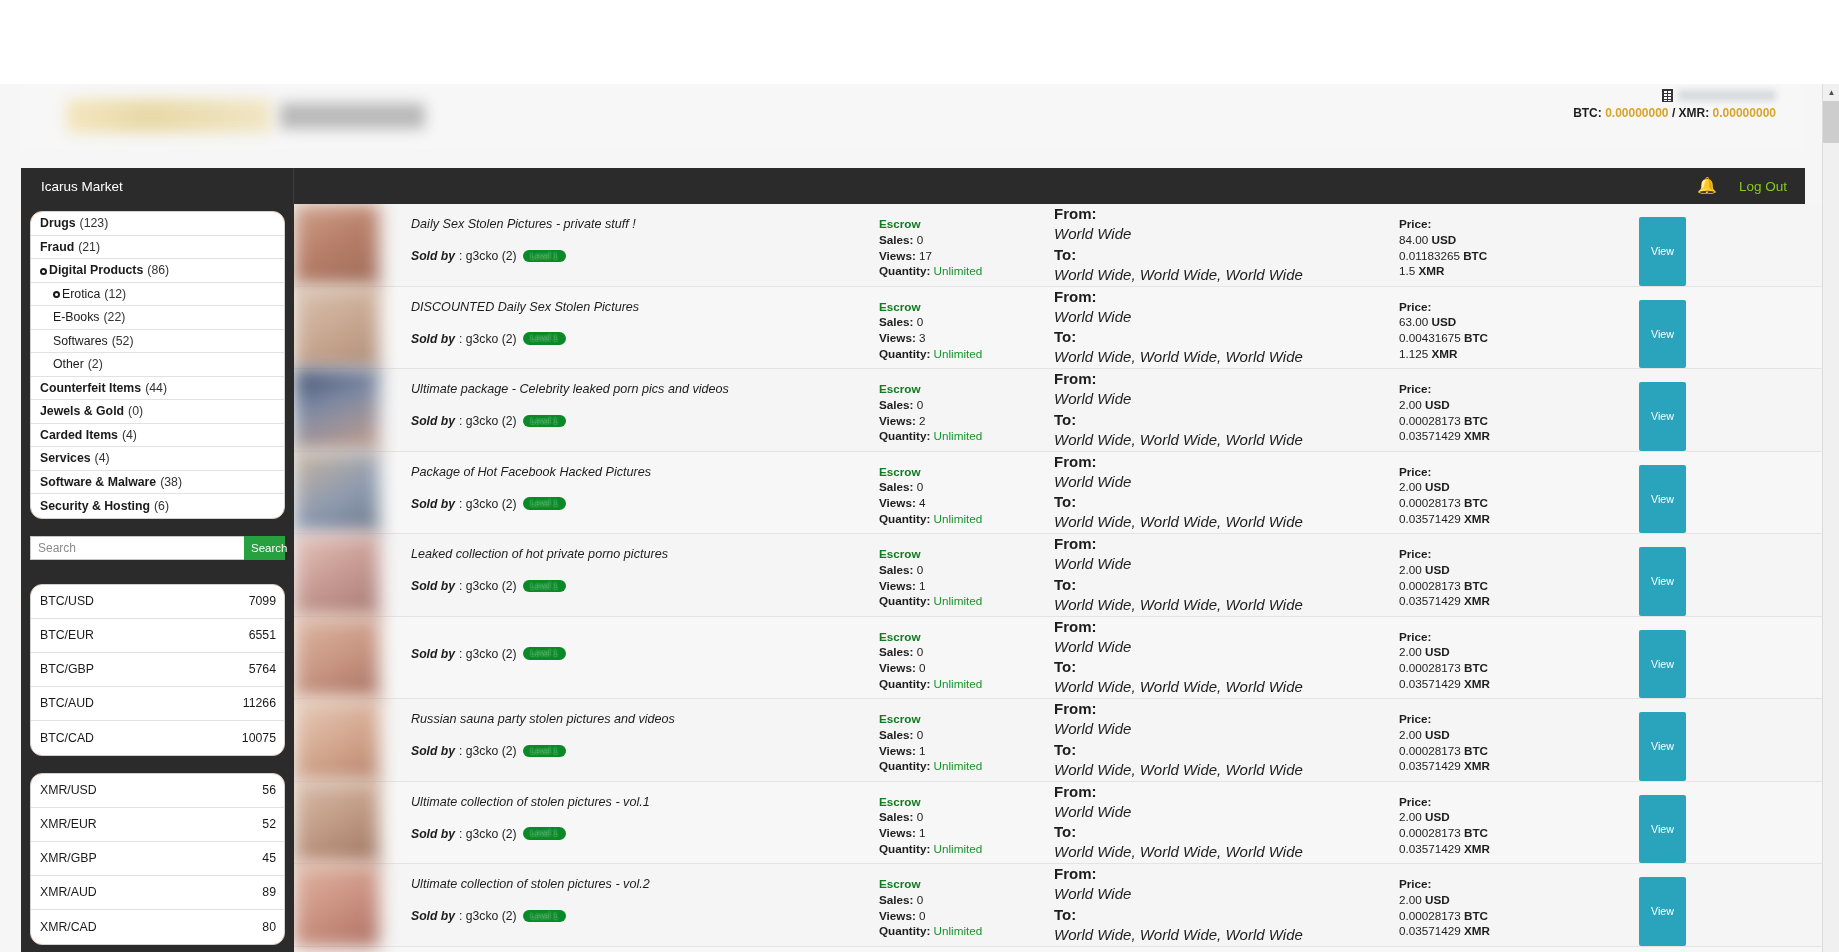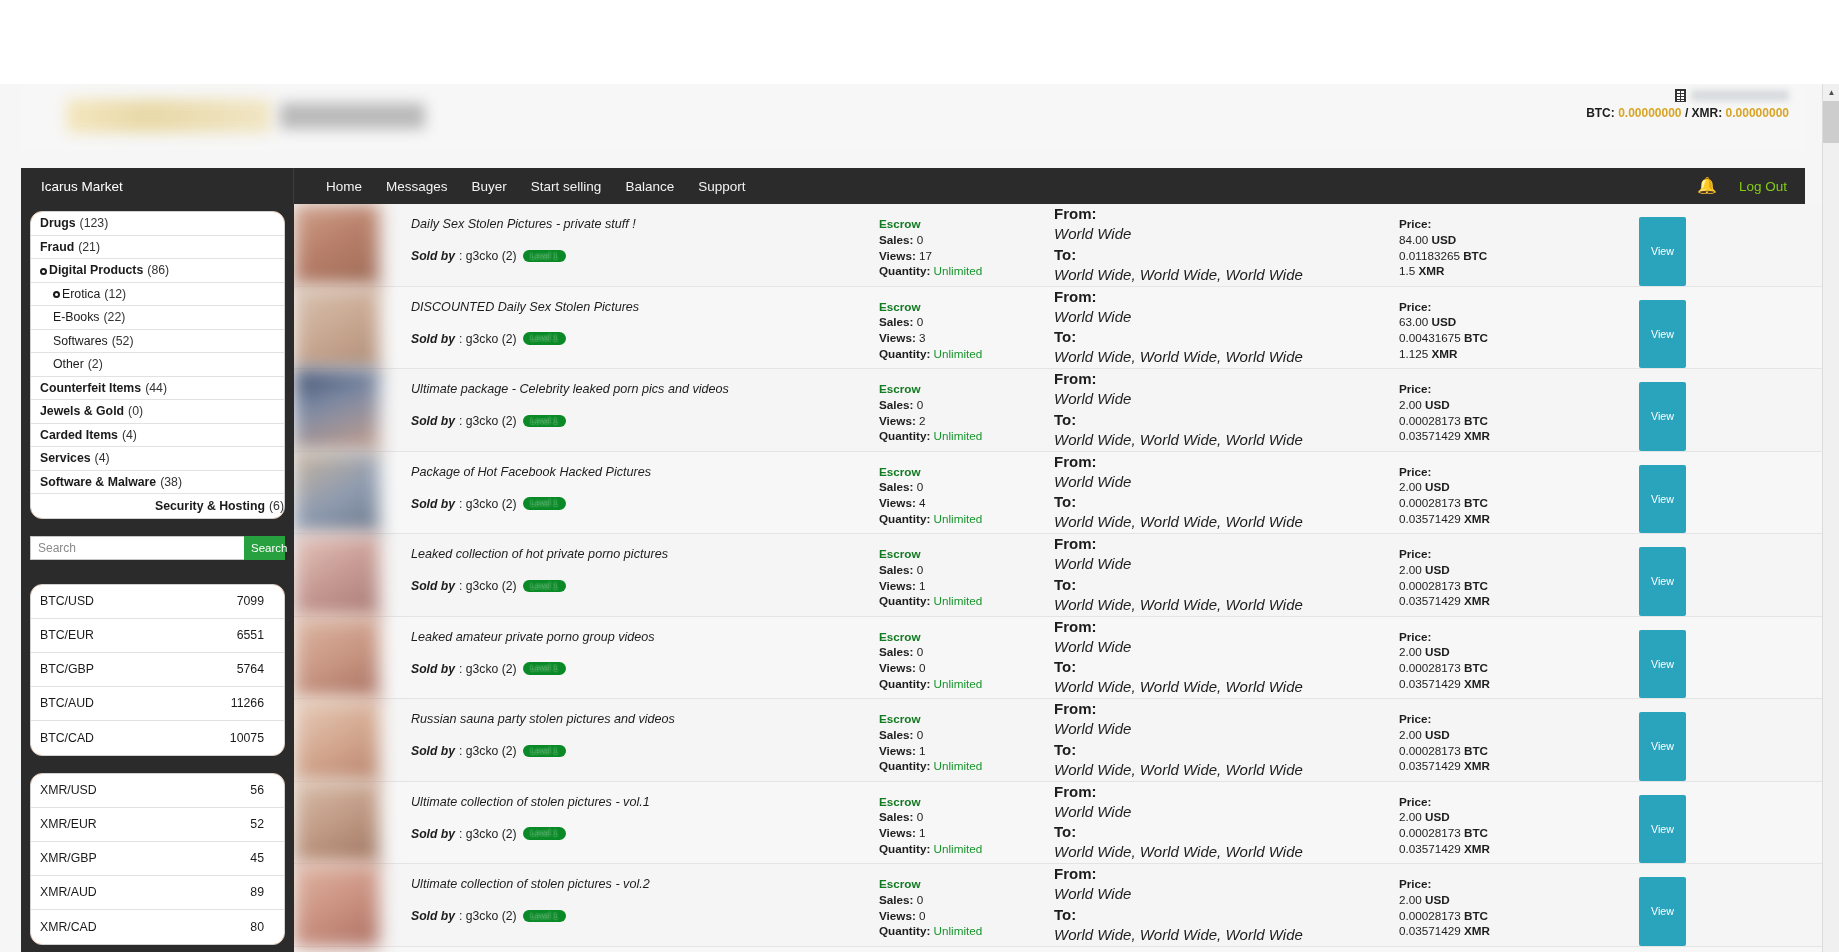--- a/index.html
+++ b/index.html
@@ -62,21 +62,21 @@
     width: 205px; height: 34px;
     background: linear-gradient(100deg,#f4e7c0 0%, #e8d9a8 40%, #f1e6c6 100%);
     border-radius: 4px;
   }
   .logo-part-b {
     width: 145px; height: 26px; margin-left: 9px;
     background: #b9b9b9;
     border-radius: 3px;
   }
   .user-area {
-    position: absolute; right: 16px; top: 2px;
+    position: absolute; right: 29px; top: 2px;
     text-align: center;
     font-size: 11.5px;
   }
   .user-line { display: flex; align-items: center; justify-content: flex-end; height: 18px; }
   .user-icon {
     display: inline-block; width: 11px; height: 13px;
     margin-right: 5px;
     background:
       linear-gradient(#333 1px, transparent 1px) 0 0/100% 3px,
       linear-gradient(90deg,#333 1px, transparent 1px) 0 0/4px 100%;
@@ -136,21 +136,21 @@
     height: 23.5px;
     display: flex; align-items: center;
     padding-left: 9px;
     font-size: 12.3px;
     color: #1a1a1a;
     border-bottom: 1px solid #e2e2e2;
     background: #ffffff;
     cursor: pointer;
     white-space: nowrap;
   }
-  .cat-row:last-child { border-bottom: none; justify-content: flex-end; }
+  .cat-row:last-child { border-bottom: none; }
   .cat-row.sub { padding-left: 22px; }
   .cat-name { font-weight: bold; }
   .cat-row.sub .cat-name { font-weight: normal; }
   .cat-count { font-weight: normal; color: #333; margin-left: 4px; }
   .gear-mark {
     display: inline-block;
     width: 7px; height: 7px;
     border-radius: 50%;
     border: 2px solid #1a1a1a;
     margin-right: 2px;
@@ -182,21 +182,21 @@
     cursor: pointer;
     font-family: "Liberation Sans", sans-serif;
   }
   
   .rates { margin: 24px 9px 0 9px; }
   .rates.second { margin-top: 17px; }
   .rate-row {
     height: 34px;
     display: flex; align-items: center;
     justify-content: space-between;
-    padding: 0 20px 0 9px;
+    padding: 0 8px 0 9px;
     font-size: 12.3px;
     color: #1a1a1a;
     background: #ffffff;
     border-bottom: 1px solid #e2e2e2;
   }
   .rate-row:last-child { border-bottom: none; }
   .rate-val { font-variant-numeric: tabular-nums; }
   
   .listings {
     position: absolute; left: 294px; top: 120px;
@@ -320,28 +320,20 @@
           <span class="bal-amt">0.00000000</span>
           <span class="bal-lbl">/</span>
           <span class="bal-lbl">XMR:</span>
           <span class="bal-amt">0.00000000</span>
         </div>
       </div>
     </div>
 
     <div class="navbar">
       <div class="brand">Icarus Market</div>
-      <div class="nav-links">
-        <a class="nav-link">Home</a>
-        <a class="nav-link">Messages</a>
-        <a class="nav-link">Buyer</a>
-        <a class="nav-link">Start selling</a>
-        <a class="nav-link">Balance</a>
-        <a class="nav-link">Support</a>
-      </div>
       <div class="nav-right">
         <span class="bell-icon">🔔</span>
         <a class="logout-link">Log Out</a>
       </div>
     </div>
 
     <div class="sidebar">
       <div class="panel" id="cat-panel">
           <div class="cat-row">
             <span class="cat-name">Drugs</span>
@@ -612,21 +604,20 @@
             <div><span>0.00028173</span> <span class="cur">BTC</span></div>
             <div><span>0.03571429</span> <span class="cur">XMR</span></div>
           </div>
           <div class="col-view">
             <button class="view-btn">View</button>
           </div>
         </div>
         <div class="item">
           <div class="thumb t6"></div>
           <div class="col-title">
-            <div class="p-title">Leaked amateur private porno group videos</div>
             <div class="p-seller">
               <b>Sold by</b>
               <span>:&nbsp;</span>
               <span class="seller-name">g3cko (2)</span>
               <span class="lvl-badge">Level 1</span>
             </div>
           </div>
           <div class="col-escrow">
             <div class="escrow-tag">Escrow</div>
             <div class="kv"><b>Sales:</b> <span>0</span></div>

